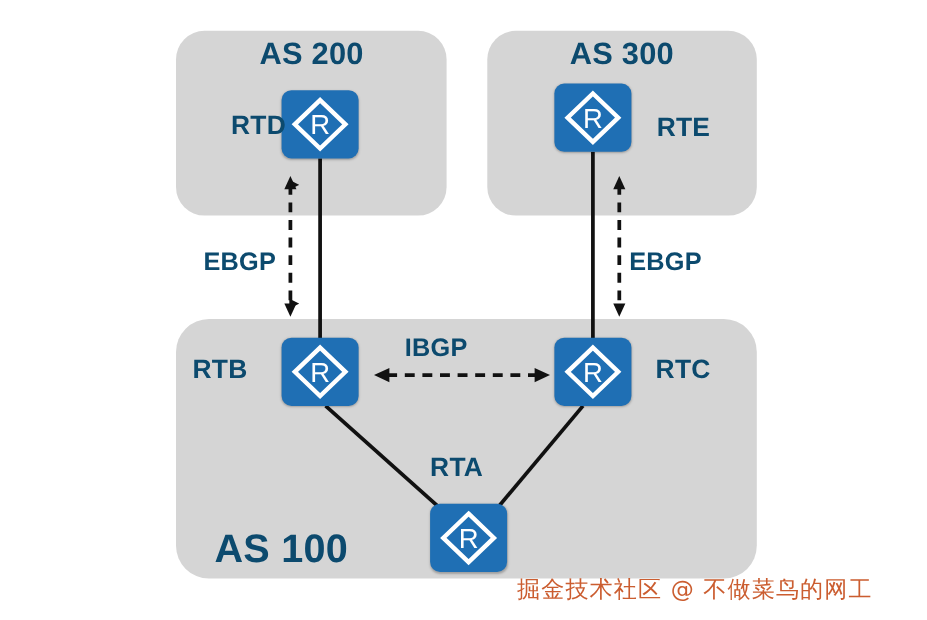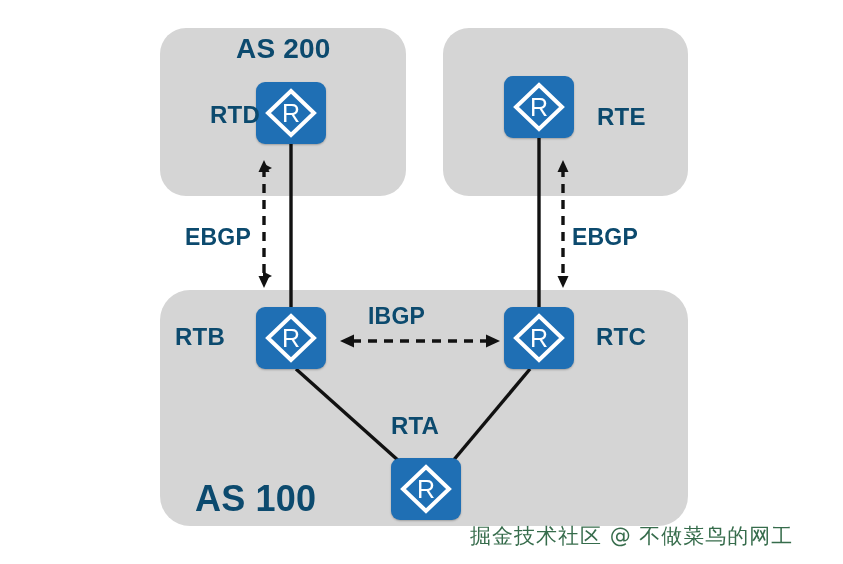--- a/index.html
+++ b/index.html
@@ -79,21 +79,21 @@
     left: 0; top: 0;
     width: 843px; height: 564px;
   }
 
   
   #watermark {
     position: absolute;
     left: 470px;
     top: 522px;
     font-size: 21px;
-    color: #14532d;
+    color: #c2410c;
     opacity: 0.85;
     white-space: nowrap;
     font-family: "DejaVu Sans", sans-serif;
     letter-spacing: 1px;
   }
 </style>
 </head>
 <body>
 
 <div id="canvas">
@@ -173,20 +173,21 @@
   </div>
 
   <div class="router" id="router-rta">
     <svg viewBox="0 0 70 62" xmlns="http://www.w3.org/2000/svg">
       <path d="M35 9 L58 31 L35 53 L12 31 Z" fill="none" stroke="#ffffff" stroke-width="4"></path>
       <text x="35" y="40" text-anchor="middle" font-family="Liberation Sans, sans-serif" font-size="25" fill="#ffffff">R</text>
     </svg>
   </div>
 
   <div class="lbl lbl-as" id="label-as200">AS 200</div>
+  <div class="lbl lbl-as" id="label-as300">AS 300</div>
   <div class="lbl lbl-as" id="label-as100">AS 100</div>
 
   <div class="lbl lbl-rt" id="label-rtd">RTD</div>
   <div class="lbl lbl-rt" id="label-rte">RTE</div>
   <div class="lbl lbl-rt" id="label-rtb">RTB</div>
   <div class="lbl lbl-rt" id="label-rtc">RTC</div>
   <div class="lbl lbl-rt" id="label-rta">RTA</div>
 
   <div class="lbl lbl-prot" id="label-ebgp-left">EBGP</div>
   <div class="lbl lbl-prot" id="label-ebgp-right">EBGP</div>

